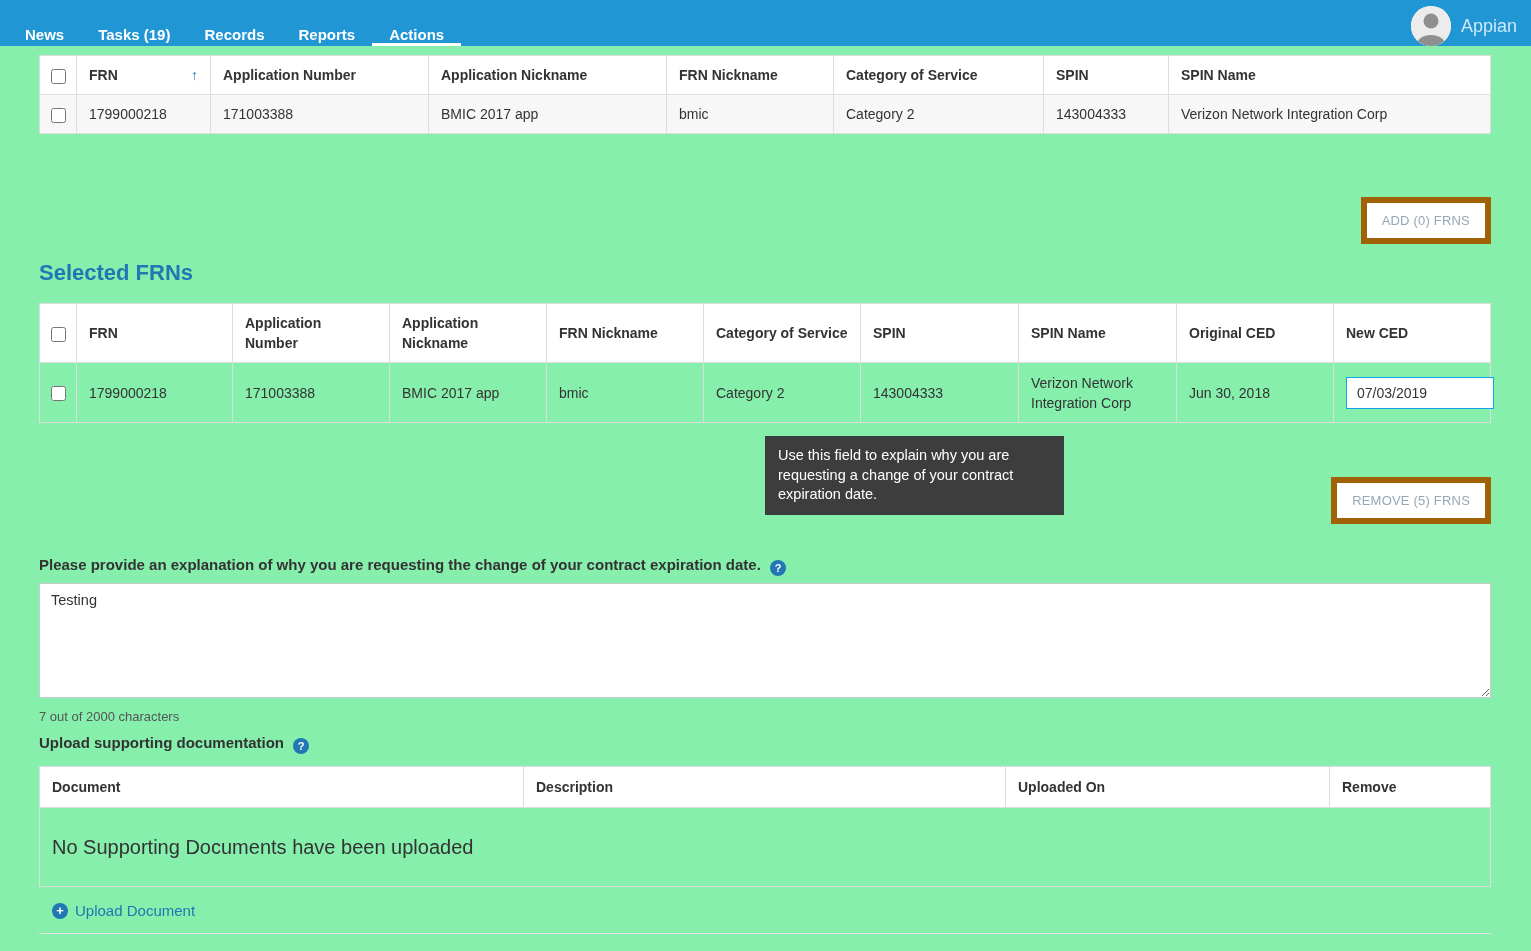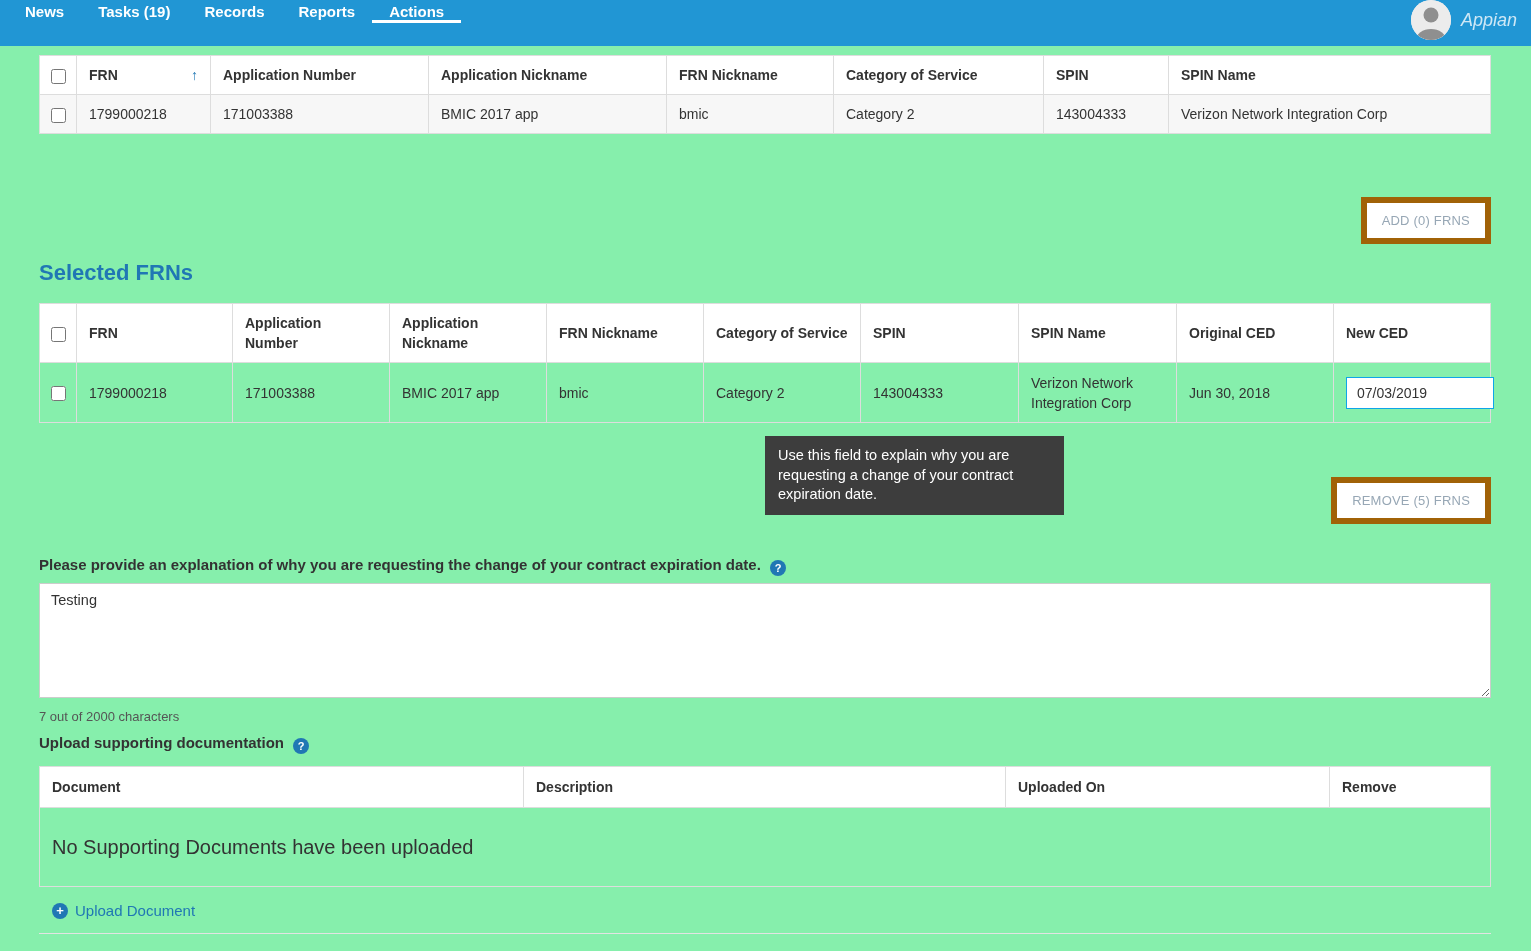--- a/index.html
+++ b/index.html
@@ -9,41 +9,41 @@
     background:#e8e8e8;
     font-family:"Liberation Sans", sans-serif;
     color:#333;
     overflow:hidden;
   }
   .page { width:1531px; height:951px; overflow:hidden; }
 
   
   .topnav {
     height:46px; background:#2196d4;
-    display:flex; align-items:flex-start;
+    display:flex; align-items:flex-end;
     padding:0 14px 0 8px;
   }
   .nav-item {
     display:flex; align-items:center;
     padding:0 17px;
     color:#fff; font-size:15px; font-weight:bold;
     border-bottom:3px solid transparent;
     padding-top:3px;
     cursor:pointer; white-space:nowrap;
   }
   .nav-item.active { border-bottom-color:#fff; }
   .nav-spacer { flex:1; }
   .user-area { display:flex; align-items:center; cursor:pointer; }
   .avatar {
     width:40px; height:40px; border-radius:50%;
     background:#ececec; overflow:hidden; flex:0 0 auto;
   }
   .user-label {
     color:rgba(255,255,255,0.78);
-    font-size:18px; margin-left:10px;font-style:italic;
+    font-size:18px; margin-left:10px;
   }
 
   
   .content {
     position:relative;
     background:#86efac;
     min-height:876px;
     padding:9px 40px 30px 39px;
   }
 

